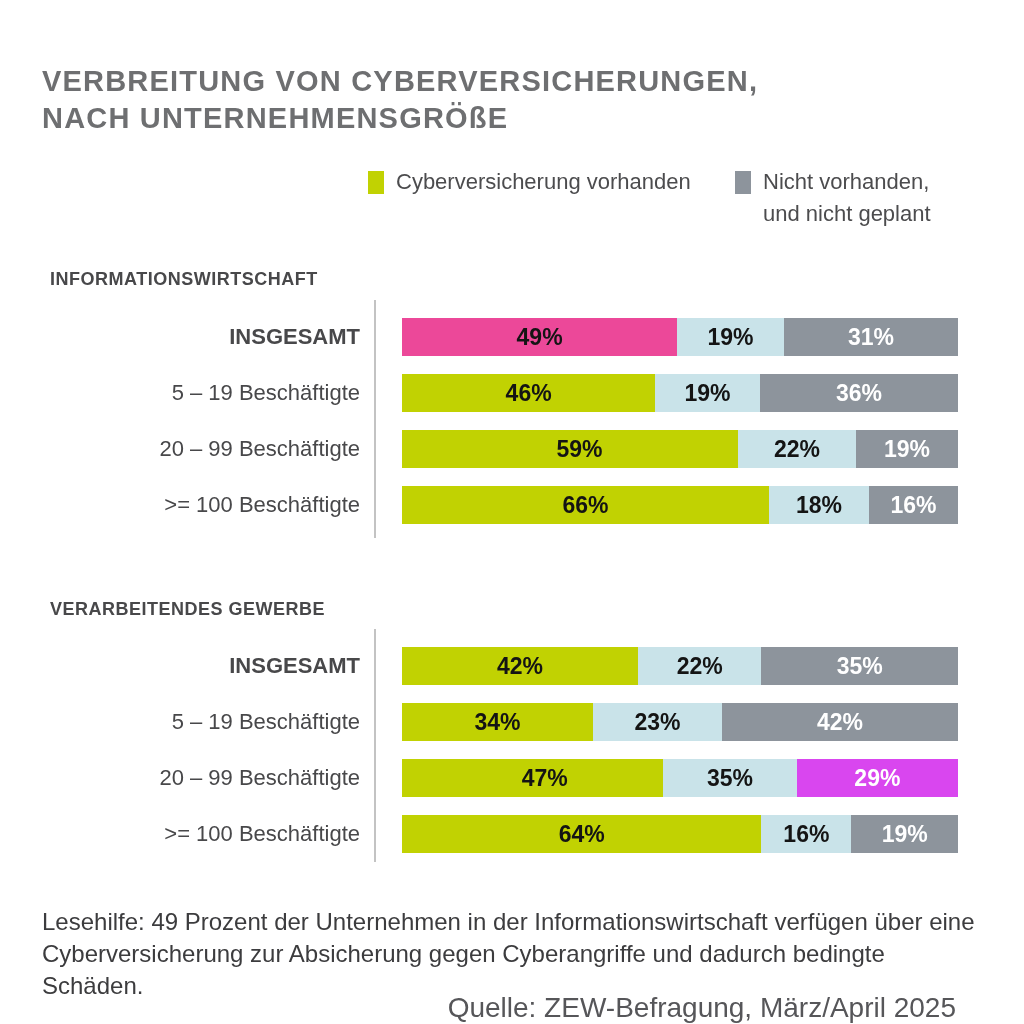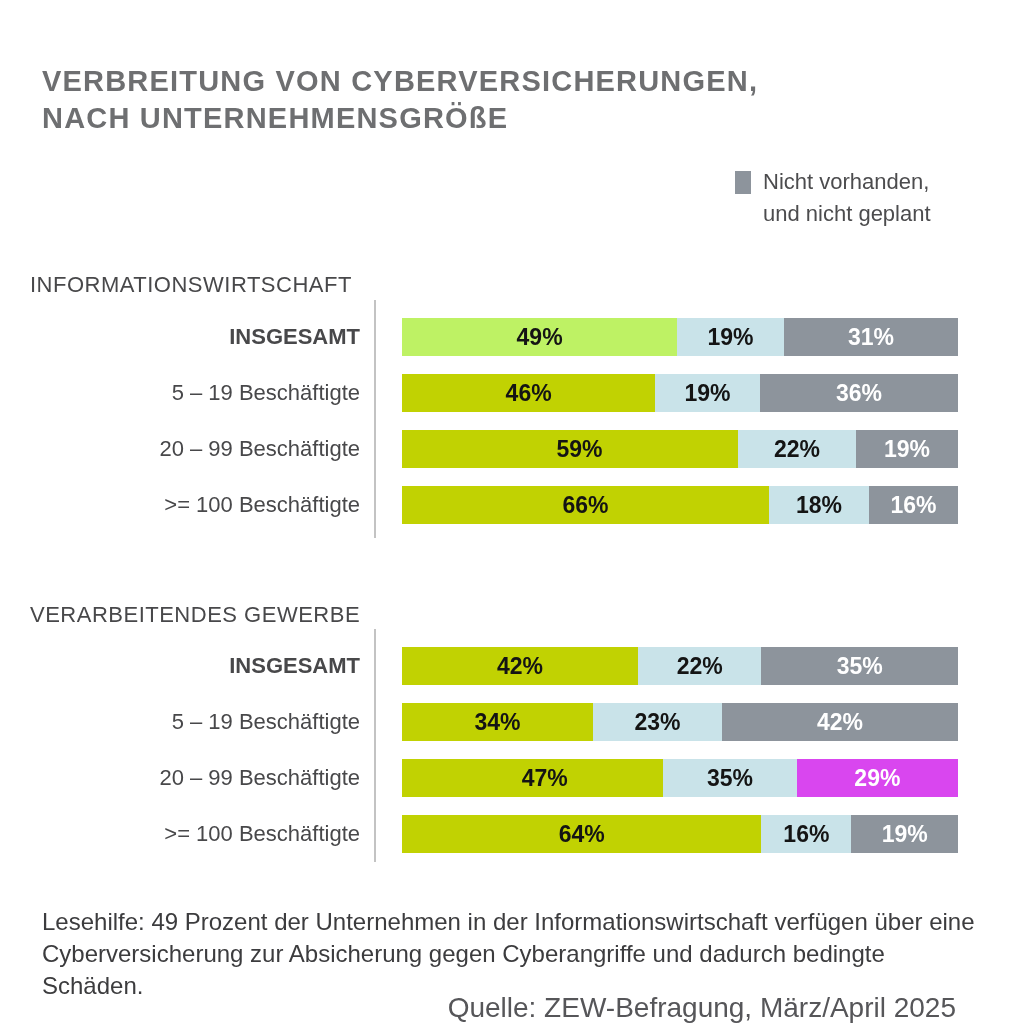--- a/index.html
+++ b/index.html
@@ -32,22 +32,22 @@
     flex: 0 0 16px;
   }
   .legend-label {
     font-size: 22px; line-height: 32px;
     color: #4c4c4e;
     white-space: pre-line;
   }
 
   
   .section-heading {
-    left: 30px;
-    font-size: 22px; font-weight: normal;
+    left: 50px;
+    font-size: 18px; font-weight: bold;
     letter-spacing: 0.5px;
     color: #48484a;
   }
   .heading-1 { top: 254px; }
   .heading-2 { top: 584px; }
 
   
   .axis-line { width: 2px; background: #c3c3c3; left: 374px; }
   .axis-1 { top: 300px; height: 238px; }
   .axis-2 { top: 629px; height: 233px; }
@@ -89,36 +89,40 @@
     color: #565659;
   }
 </style>
 </head>
 <body>
 
 <h1 class="abs page-title">VERBREITUNG VON CYBERVERSICHERUNGEN,
 NACH UNTERNEHMENSGRÖßE</h1>
 
 <div class="abs legend-col legend-col1">
+  <div class="legend-item">
+    <span class="swatch" style="background: rgb(193, 210, 2);"></span>
+    <span class="legend-label">Cyberversicherung vorhanden</span>
+  </div>
 </div>
 <div class="abs legend-col legend-col2">
   <div class="legend-item">
     <span class="swatch" style="background: rgb(141, 148, 156);"></span>
     <span class="legend-label">Nicht vorhanden,
 und nicht geplant</span>
   </div>
 </div>
 
 <h2 class="abs section-heading heading-1">INFORMATIONSWIRTSCHAFT</h2>
 <div class="abs axis-line axis-1"></div>
 <div class="abs rows rows-1">
     <div class="chart-row">
       <div class="row-label bold">INSGESAMT</div>
       <div class="bar">
-        <div class="seg" style="flex-grow: 49; background: #bef264;">
+        <div class="seg" style="flex-grow: 49; background: #ec4899;">
           <span class="seg-label" style="color: rgb(20, 20, 20);">49%</span>
         </div>
         <div class="seg" style="flex-grow: 19; background: rgb(201, 227, 233);">
           <span class="seg-label" style="color: rgb(20, 20, 20);">19%</span>
         </div>
         <div class="seg" style="flex-grow: 31; background: rgb(141, 148, 156);">
           <span class="seg-label" style="color: rgb(255, 255, 255);">31%</span>
         </div>
       </div>
     </div>

